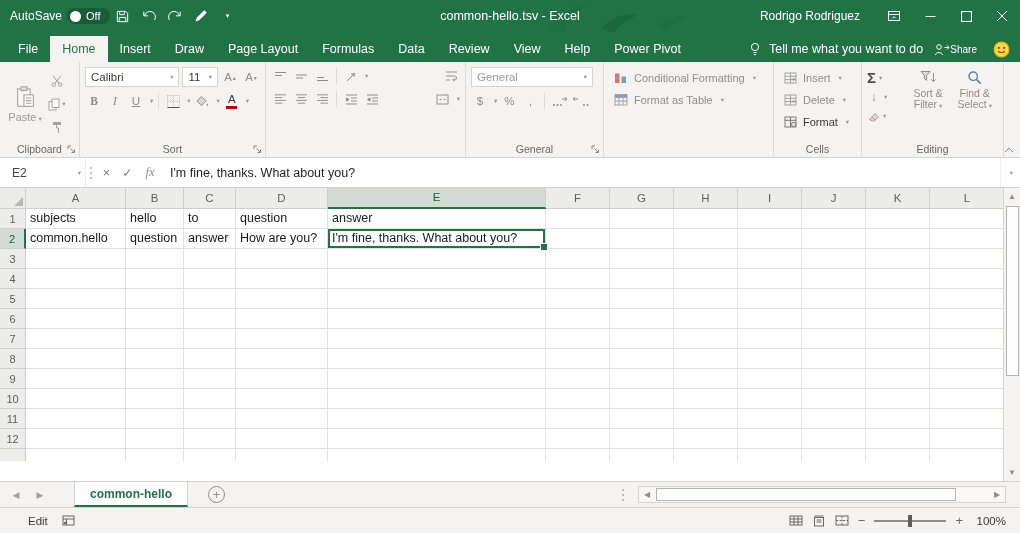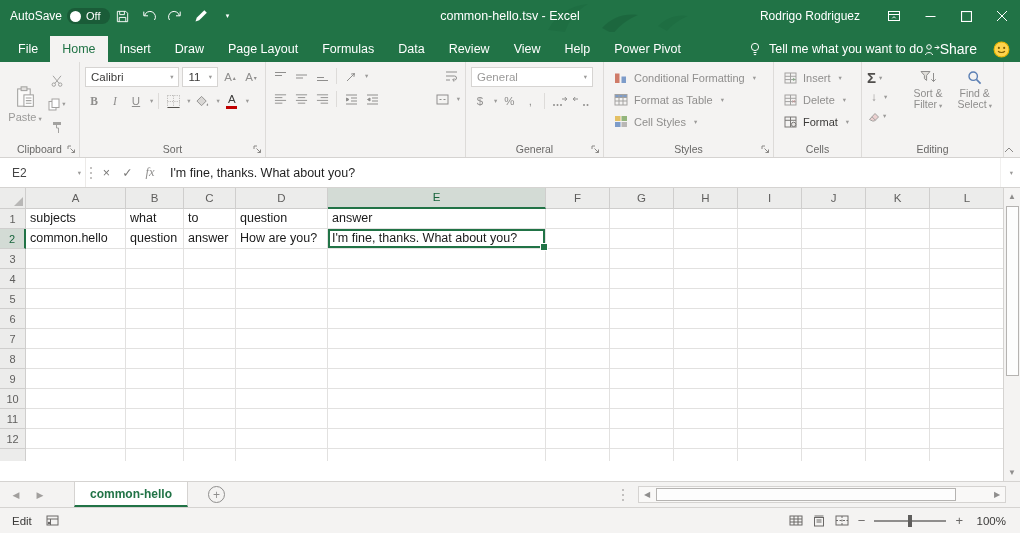--- a/index.html
+++ b/index.html
@@ -25,21 +25,21 @@
   .win-btn { width:36px; height:32px; display:flex; align-items:center; justify-content:center; }
   .tb-decor { position:absolute; left:540px; top:0; opacity:.55; pointer-events:none; }
 
   
   .tabsrow { flex:0 0 30px; background:#217346; color:#fff; display:flex; align-items:flex-end; }
   .tabs-left { display:flex; align-items:flex-end; padding-left:6px; }
   .rtab { height:26px; line-height:26px; padding:0 12px; font-size:12.5px; white-space:nowrap; }
   .rtab.active { background:#f4f3f2; color:#217346; }
   .tellme { display:flex; align-items:center; gap:8px; height:26px; margin-left:56px; font-size:12.5px; white-space:nowrap; }
   .tr-right { margin-left:auto; display:flex; align-items:center; gap:16px; height:26px; padding-right:10px; }
-  .sharebox { display:flex; align-items:center; font-size:14px; }
+  .sharebox { display:flex; align-items:center; font-size:10px; }
 
   
   .ribbon { flex:0 0 96px; background:#f4f3f2; border-bottom:1px solid #d5d3d1; display:flex; position:relative; }
   .group { border-right:1px solid #dddbd9; display:flex; flex-direction:column; padding-top:3px; flex:0 0 auto; }
   .gbody { flex:1; display:flex; padding:2px 5px 0; }
   .gbody.col { flex-direction:column; gap:5px; }
   .glabel { height:17px; font-size:10.5px; color:#696867; display:flex; align-items:center; justify-content:center; position:relative; }
   .launcher { position:absolute; right:3px; bottom:3px; }
   .frow { display:flex; align-items:center; gap:3px; }
   .ibtn { min-width:18px; height:18px; display:inline-flex; align-items:center; justify-content:center; color:#8f8e8d; font-size:11.5px; }
@@ -99,21 +99,21 @@
   .snav { width:24px; text-align:center; color:#a19f9d; font-size:9px; }
   .stab { height:25px; display:flex; align-items:center; padding:0 15px; background:#fff; border-left:1px solid #d5d3d1; border-right:1px solid #d5d3d1; border-bottom:2px solid #217346; color:#217346; font-weight:bold; font-size:12px; margin-left:22px; }
   .addtab { width:17px; height:17px; border:1px solid #8f8e8d; border-radius:50%; display:flex; align-items:center; justify-content:center; color:#8f8e8d; font-size:12px; line-height:1; margin-left:20px; }
   .sheet-dots { margin-left:auto; margin-right:10px; }
   .hscroll { width:368px; height:17px; background:#f9f8f7; border:1px solid #d5d3d1; display:flex; align-items:center; margin-right:14px; }
   .hs-btn { width:16px; text-align:center; color:#8f8e8d; font-size:8px; }
   .hs-thumb { height:13px; flex:0 0 300px; background:#fdfdfd; border:1px solid #b5b3b1; margin:0 1px; }
 
   
   .statusbar { flex:0 0 26px; background:#f4f3f2; border-top:1px solid #d5d3d1; display:flex; align-items:center; font-size:11.5px; color:#3b3a39; }
-  .sb-mode { margin-left:12px; }
+  .sb-mode { margin-left:28px; }
   .sb-macro { margin-left:14px; display:flex; }
   .sb-right { margin-left:auto; display:flex; align-items:center; gap:9px; padding-right:14px; }
   .vbtn { display:flex; }
   .zchar { color:#6a6867; font-size:13px; }
   .ztrack { width:72px; height:2px; background:#8f8e8d; position:relative; }
   .znotch { position:absolute; left:50%; top:-3px; width:1px; height:8px; background:#8f8e8d; }
   .zthumb { position:absolute; left:50%; top:-5px; width:4px; height:12px; background:#5f5e5d; transform:translateX(-50%); }
   .sb-zoom { width:34px; text-align:right; }
 </style>
 </head>
@@ -465,38 +465,20 @@
         </div>
         <div class="stylerow">
           <svg width="14" height="13" viewBox="0 0 14 13">
               <rect x="1" y="1.5" width="12" height="3" fill="#7d9cc9"></rect>
               <rect x="1" y="1.5" width="12" height="10.5" fill="none" stroke="#a3a2a0"></rect>
               <path d="M1 4.5h12M1 8h12M5 1.5v10.5M9 1.5v10.5" stroke="#a3a2a0" fill="none"></path>
             </svg>
           <span>Format as Table</span>
             <span class="dd">▾</span>
         </div>
-        <div class="stylerow">
-          <svg width="14" height="13" viewBox="0 0 14 13">
-              <rect x="1" y="1" width="5.5" height="5" fill="#e4c064"></rect>
-              <rect x="7.5" y="1" width="5.5" height="5" fill="#93b57b"></rect>
-              <rect x="1" y="7" width="5.5" height="5" fill="#7d9cc9"></rect>
-              <rect x="7.5" y="7" width="5.5" height="5" fill="#b9b7b5"></rect>
-            </svg>
-          <span>Cell Styles</span>
-            <span class="dd">▾</span>
-        </div>
-      </div>
-      <div class="glabel">
-          <span>Styles</span>
-        <span class="launcher">
-            <svg width="9" height="9" viewBox="0 0 9 9" fill="none" stroke="#8a8886">
-              <path d="M1 1h3M1 1v3M3.5 3.5l4 4M7.5 4.5v3h-3"></path>
-            </svg>
-          </span>
       </div>
     </div>
 
     <div class="group" style="width:88px">
       <div class="gbody col" style="gap:1px">
         <div class="cellrow">
           <svg width="13" height="12" viewBox="0 0 13 12" fill="none" stroke="#a3a2a0">
               <rect x="1" y="1" width="11" height="10"></rect>
               <path d="M1 4.3h11M1 7.6h11M6.5 1v10"></path>
               <path d="M9.7 8.9v-3M8.2 7.4h3" stroke="#8aa98a"></path>
@@ -612,21 +594,21 @@
           <div class="col-hdr" style="width: 64px;">I</div>
           <div class="col-hdr" style="width: 64px;">J</div>
           <div class="col-hdr" style="width: 64px;">K</div>
           <div class="col-hdr" style="width: 75px;">L</div>
         </div>
     </div>
     <div>
         <div class="grid-row">
           <div class="row-hdr">1</div>
           <div class="cell" style="width: 100px;">subjects</div>
-          <div class="cell" style="width: 58px;">what</div>
+          <div class="cell" style="width: 58px;">hello</div>
           <div class="cell" style="width: 52px;">to</div>
           <div class="cell" style="width: 92px;">question</div>
           <div class="cell" style="width: 218px;">answer</div>
           <div class="cell" style="width: 64px;"></div>
           <div class="cell" style="width: 64px;"></div>
           <div class="cell" style="width: 64px;"></div>
           <div class="cell" style="width: 64px;"></div>
           <div class="cell" style="width: 64px;"></div>
           <div class="cell" style="width: 64px;"></div>
           <div class="cell" style="width: 75px;"></div>

